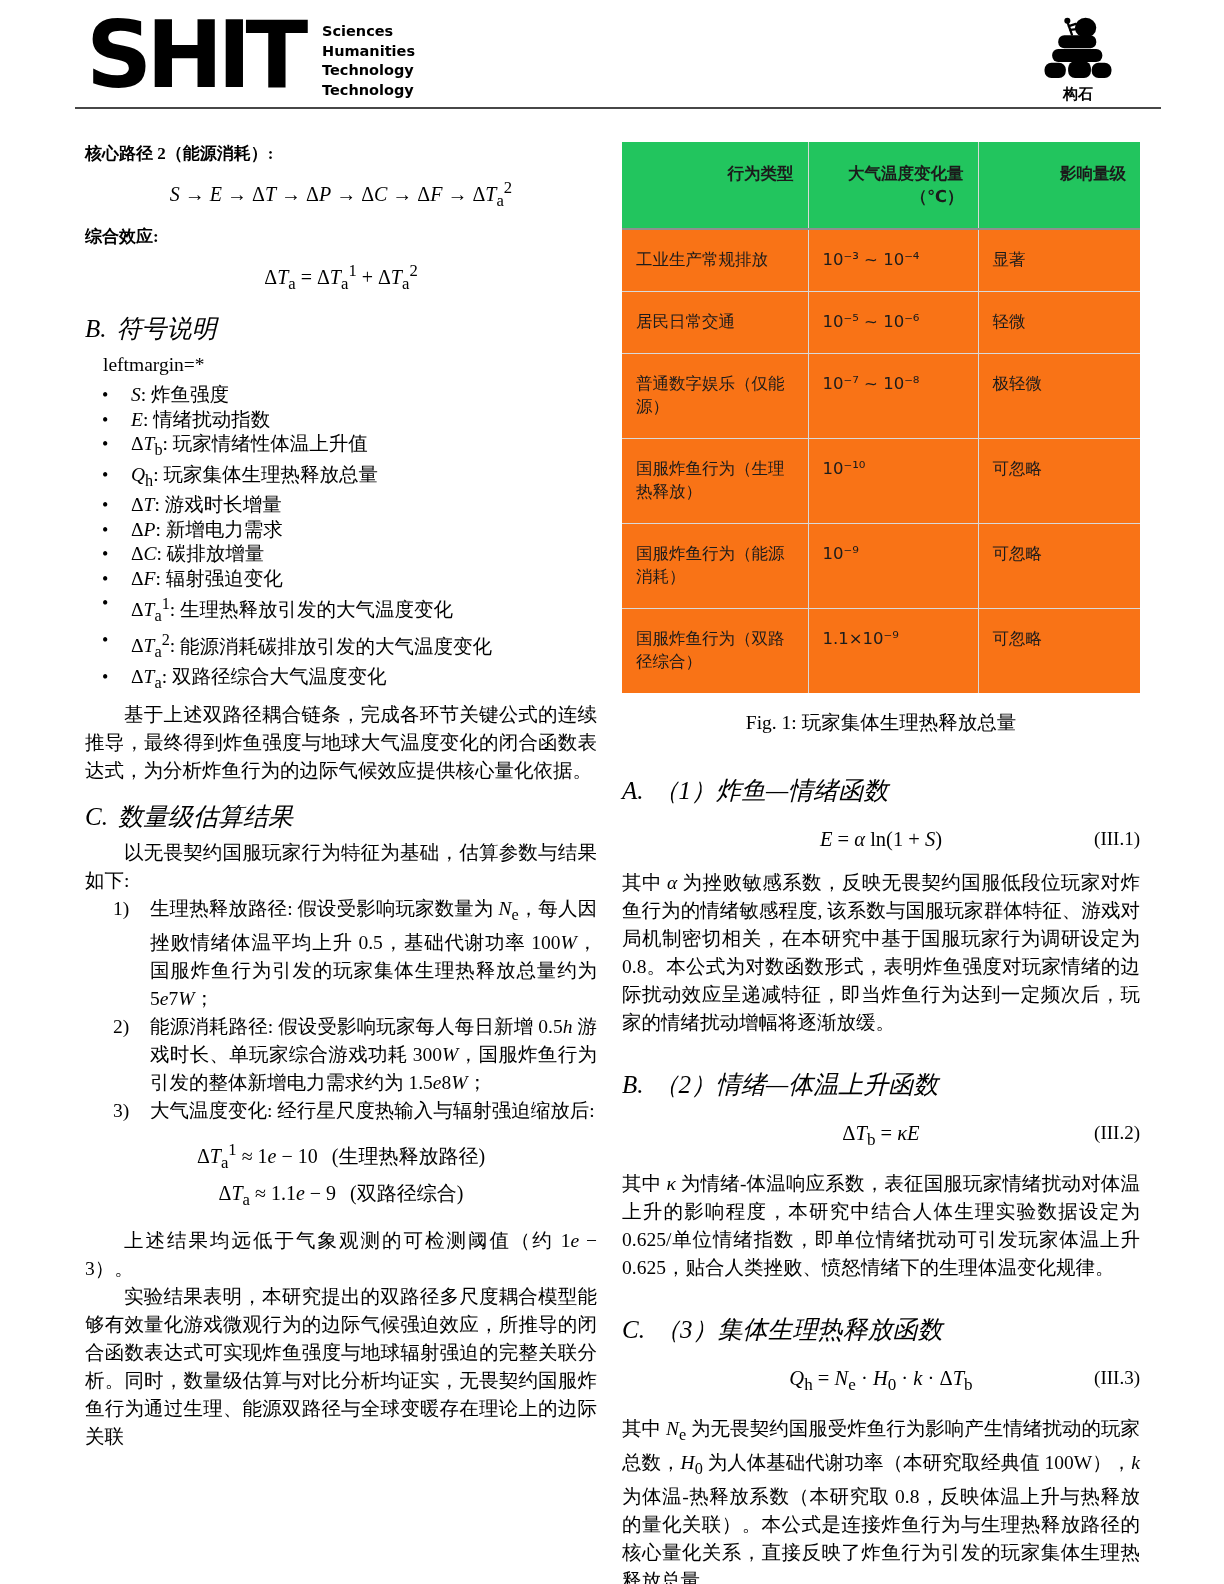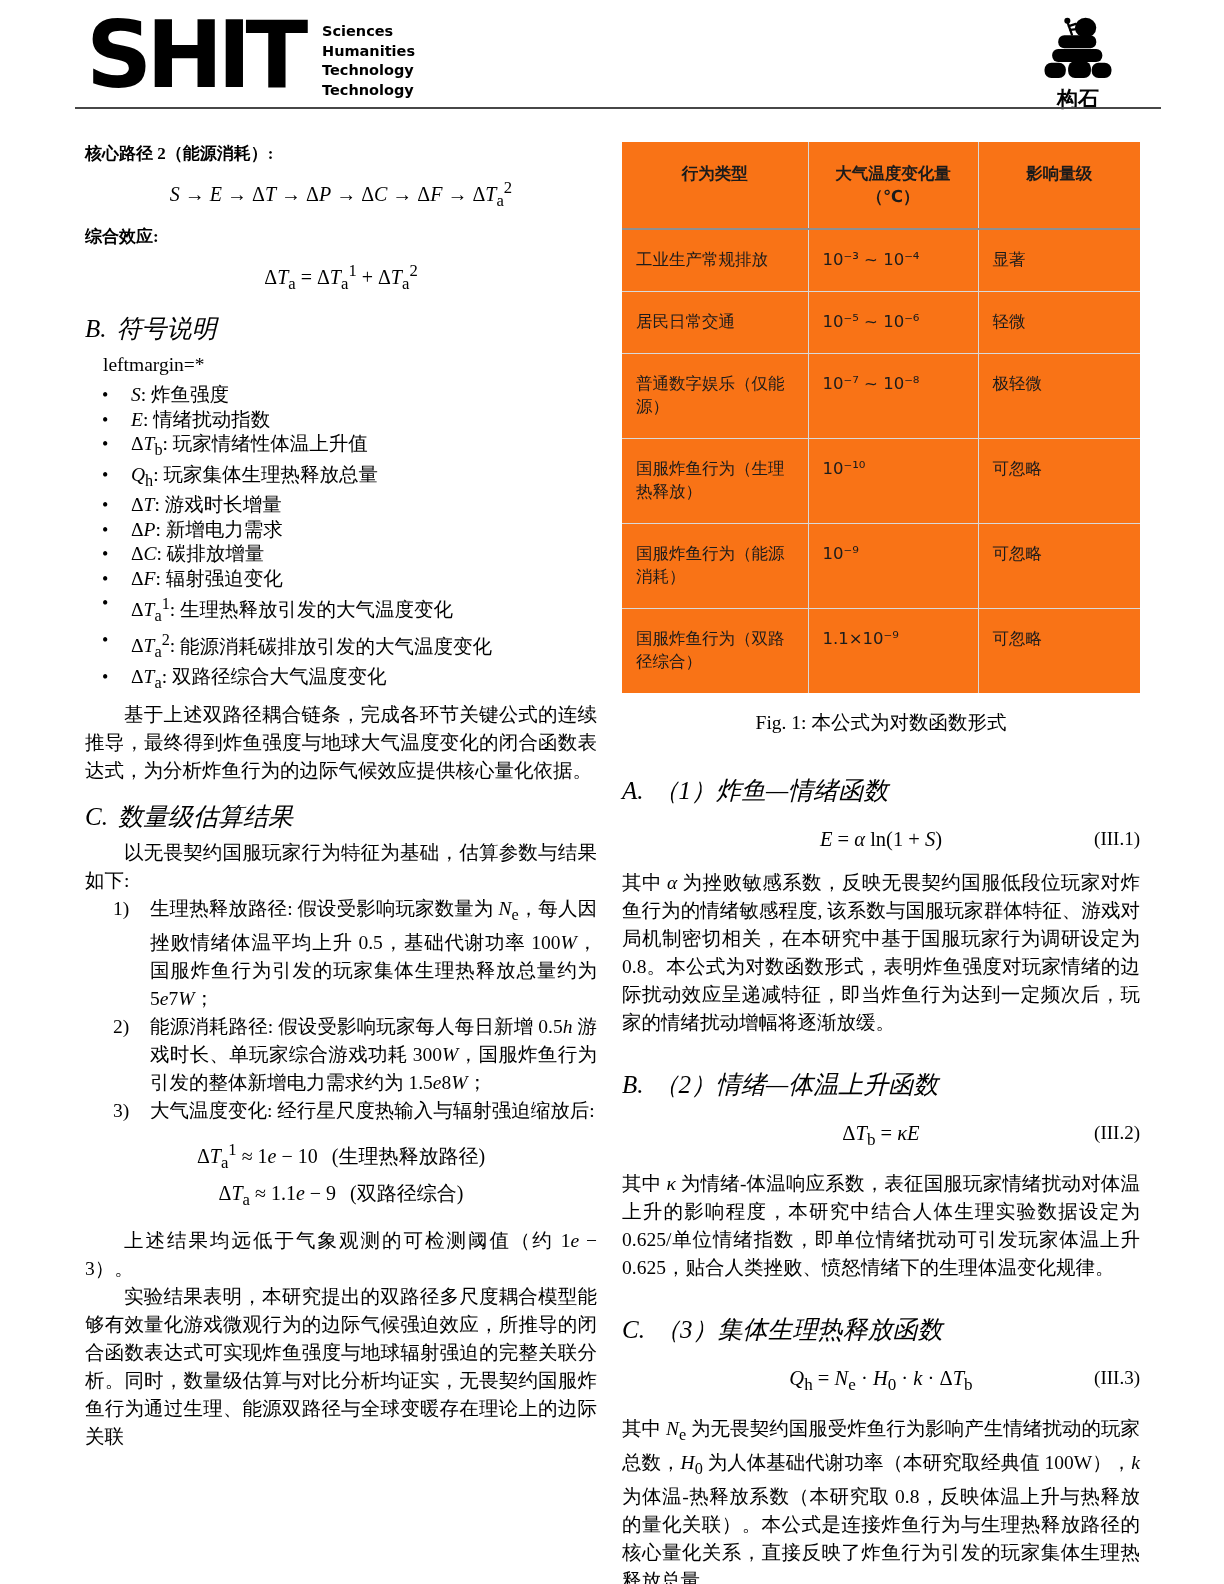--- a/index.html
+++ b/index.html
@@ -9,21 +9,21 @@
   
   .logo-acronym{position:absolute;left:86px;top:12px;
     font-family:"DejaVu Sans","Liberation Sans",sans-serif;
     font-weight:900;font-size:92px;line-height:88px;letter-spacing:-6px;}
   .logo-lines{position:absolute;left:322px;top:22px;
     font-family:"DejaVu Sans","Liberation Sans",sans-serif;
     font-weight:700;font-size:14.5px;line-height:19.5px;}
   .pub-logo{position:absolute;left:1036px;top:14px;width:84px;text-align:center;}
   .pub-logo svg{display:block;margin:0 auto;}
   .pub-label{font-family:"DejaVu Sans","Liberation Sans",sans-serif;
-    font-weight:700;font-size:21px;margin-top:1px;}
+    font-weight:700;font-size:15px;margin-top:1px;}
   .header-rule{position:absolute;left:75px;top:107px;width:1086px;height:2px;background:#474747;}
 
   
   .col-left{position:absolute;left:85px;top:140px;width:512px;font-size:19.5px;line-height:28px;}
   .col-right{position:absolute;left:622px;top:142px;width:518px;font-size:19.5px;line-height:28px;}
 
   .b-head{font-weight:700;font-size:17px;line-height:28px;}
   .math-line{text-align:center;font-size:20px;margin:6px 0 8px;}
   .sec-head{font-size:25px;margin-top:18px;margin-bottom:8px;}
   .sec-label{font-style:italic;margin-right:10px;}
@@ -44,21 +44,21 @@
   .res-line{text-align:center;font-size:20px;line-height:30px;}
   .res-note{margin-left:14px;}
 
   .eq-row{position:relative;text-align:center;font-size:20.5px;margin:20px 0 16px;}
   .eq-tag{position:absolute;right:0;top:0;font-size:19px;font-style:normal;}
 
   
   table.fig{border-collapse:collapse;width:518px;
     font-family:"DejaVu Sans","Liberation Sans",sans-serif;
     font-size:16.5px;line-height:23px;color:#1b1b1b;table-layout:fixed;}
-  table.fig th{background:#f97316;font-weight:700;text-align:center;
+  table.fig th{background:#22c55e;font-weight:700;text-align:right;
     padding:20px 14px;border-bottom:2px solid #8f8f8f;vertical-align:top;}
   table.fig td{padding:18px 14px 20px;border-bottom:1px solid #d9d9d9;vertical-align:top;background:#f97316;}
   table.fig tr:last-child td{border-bottom:none;}
   table.fig th+th,table.fig td+td{border-left:1px solid #d9d9d9;}
   table.fig col.c1{width:186px;}
   table.fig col.c2{width:170px;}
   table.fig col.c3{width:162px;}
   .fig-caption{text-align:center;font-size:19.5px;margin-top:16px;}
 </style>
 </head>
@@ -192,21 +192,21 @@
           <td>10⁻⁹</td>
           <td>可忽略</td>
         </tr>
         <tr>
           <td>国服炸鱼行为（双路径综合）</td>
           <td>1.1×10⁻⁹</td>
           <td>可忽略</td>
         </tr>
       </tbody>
     </table>
-    <div class="fig-caption">Fig. 1: 本公式为对数函数形式</div>
+    <div class="fig-caption">Fig. 1: 玩家集体生理热释放总量</div>
 
     <div class="sec-head" style="margin-top:40px;">
       <span class="sec-label">A.</span><span class="sec-title">（1）炸鱼—情绪函数</span>
     </div>
     <div class="eq-row">
       <span><i>E</i> = <i>α</i> ln(1 + <i>S</i>)</span>
       <span class="eq-tag">(III.1)</span>
     </div>
     <div class="para">其中 <i>α</i> 为挫败敏感系数，反映无畏契约国服低段位玩家对炸鱼行为的情绪敏感程度, 该系数与国服玩家群体特征、游戏对局机制密切相关，在本研究中基于国服玩家行为调研设定为 0.8。本公式为对数函数形式，表明炸鱼强度对玩家情绪的边际扰动效应呈递减特征，即当炸鱼行为达到一定频次后，玩家的情绪扰动增幅将逐渐放缓。</div>
 

